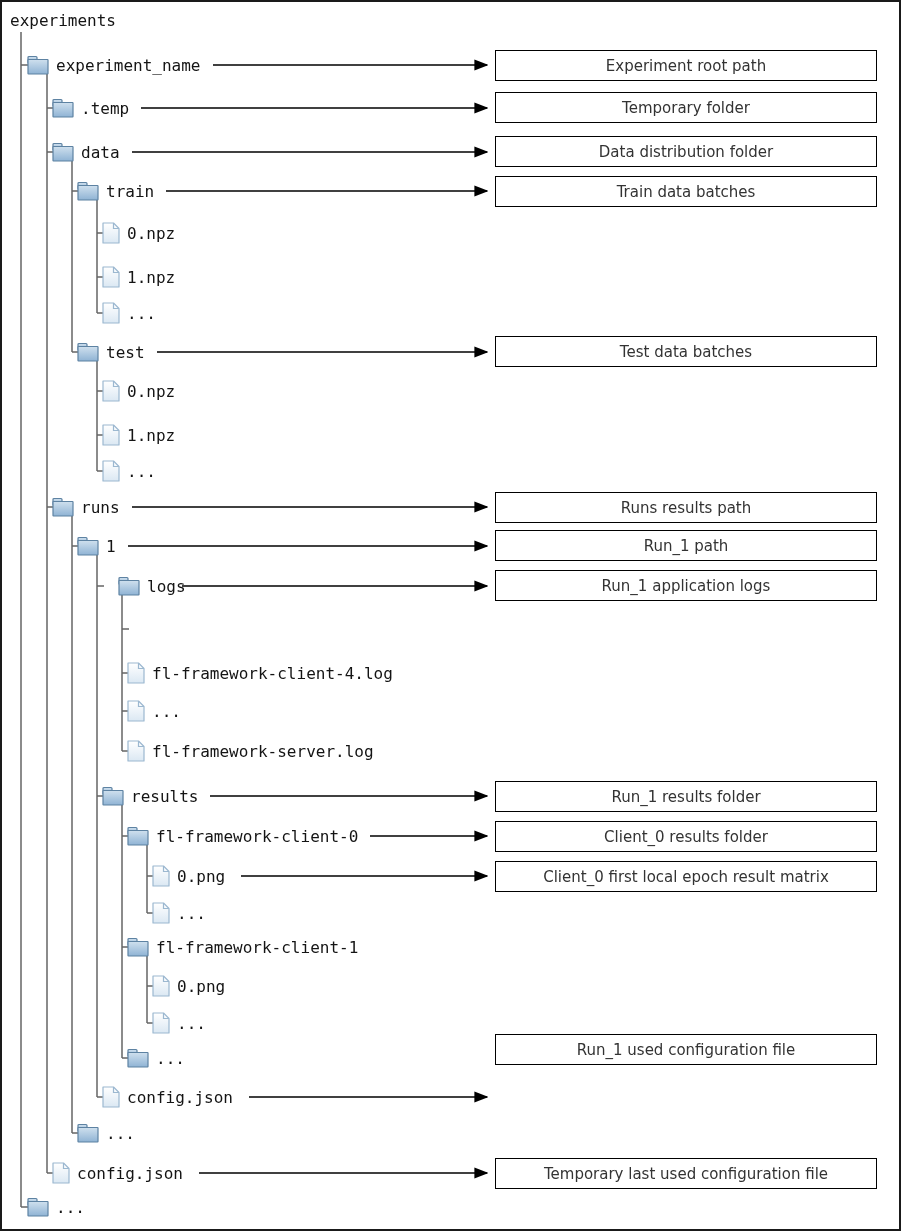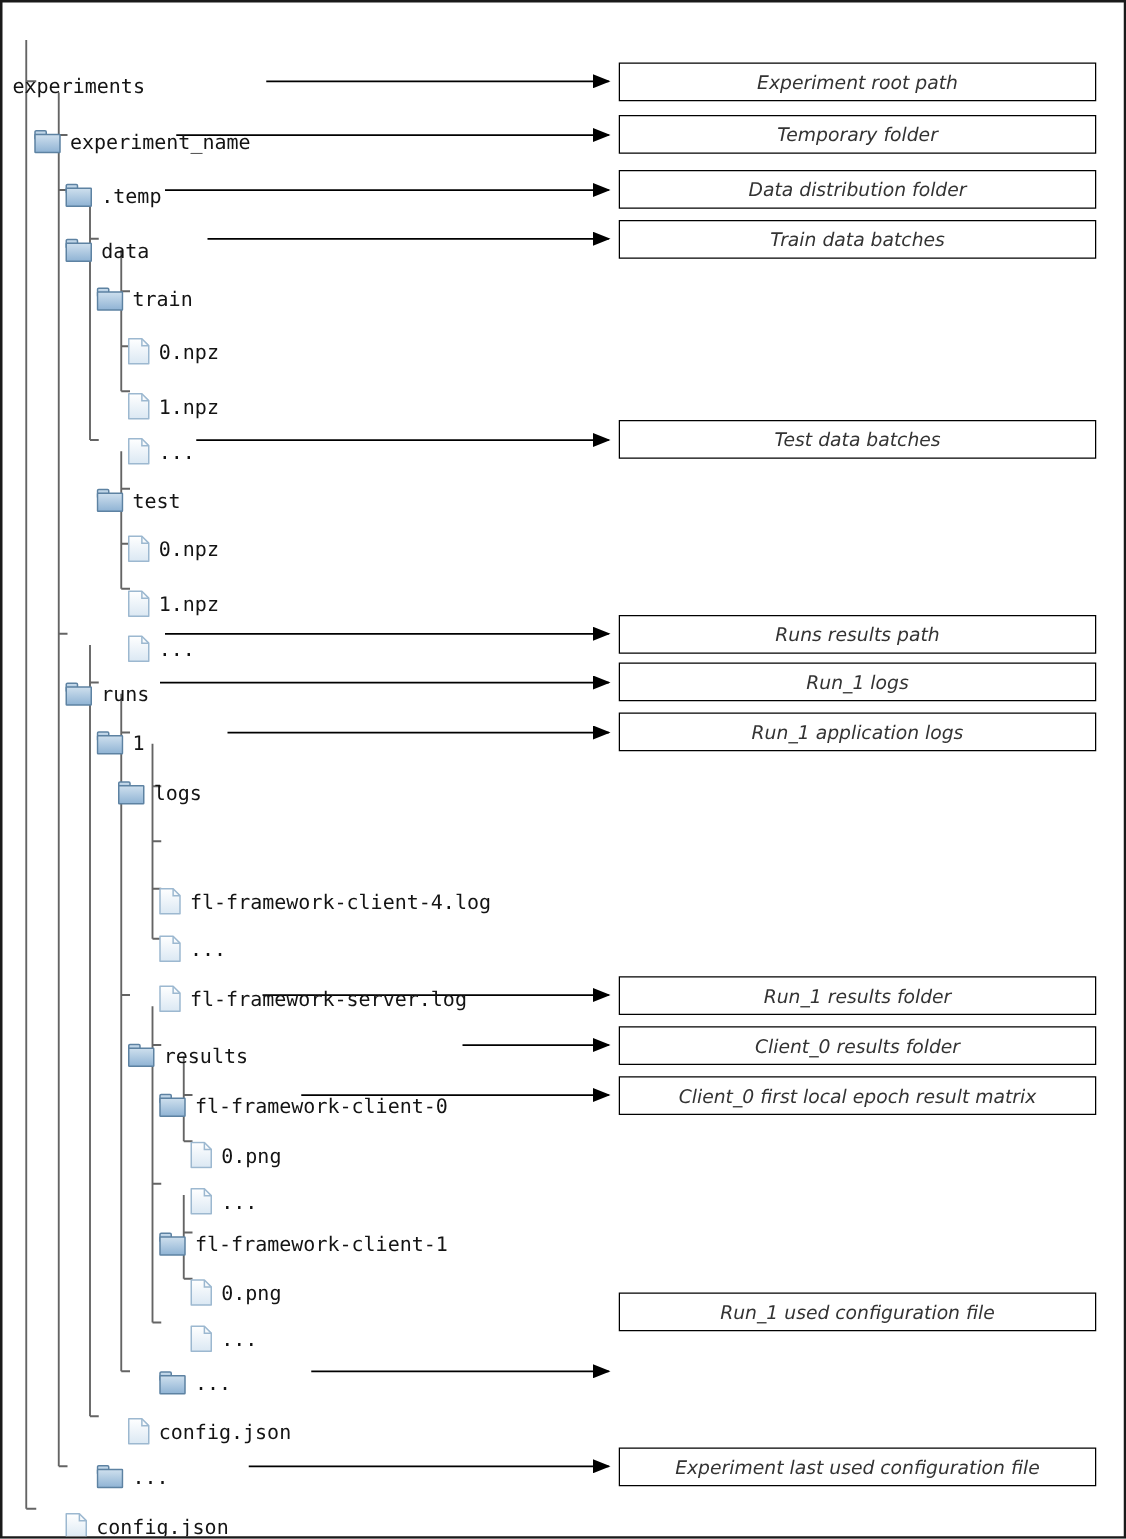--- a/index.html
+++ b/index.html
@@ -2,26 +2,26 @@
 <html><head>
 <meta charset="utf-8">
 <style>
   html,body{margin:0;padding:0;background:#fff;}
   .page{position:relative;width:901px;height:1231px;box-sizing:border-box;
         background:#fff;border:2px solid #1a1a1a;overflow:hidden;
         font-family:"DejaVu Sans Mono","Liberation Mono",monospace;}
   .overlay{position:absolute;left:0;top:0;pointer-events:none;}
   .t{stroke:#646464;stroke-width:1.5;}
   .a{stroke:#000;stroke-width:1.4;}
-  .row{position:absolute;height:28px;display:flex;align-items:center;gap:7px;white-space:nowrap;margin-top:48px;}
+  .row{position:absolute;height:28px;display:flex;align-items:center;gap:7px;white-space:nowrap;}
   .lbl{font-size:16px;color:#141414;}
   .ic{flex:0 0 auto;display:block;}
   .box{position:absolute;left:493px;width:382px;height:31px;box-sizing:border-box;
        border:1.5px solid #000;background:#fff;display:flex;align-items:center;justify-content:center;
-       font-family:"DejaVu Sans","Liberation Sans",sans-serif;font-size:15px;color:#333;font-style:italic;}
+       font-family:"DejaVu Sans","Liberation Sans",sans-serif;font-size:15px;color:#333;}
 </style>
 </head>
 <body>
 
 <div class="page">
 
   <svg width="0" height="0" style="position:absolute">
     <defs>
       <linearGradient id="gF" x1="0" y1="0" x2="0" y2="1">
         <stop offset="0" stop-color="#cfe0ee"></stop>
@@ -198,21 +198,21 @@
     <span class="lbl">runs</span>
   </div>
 
   <div class="row" style="top:530px;left:75px">
     <svg class="ic" width="22" height="21" viewBox="0 0 22 21">
         <use href="#folderShape"></use>
       </svg>
     <span class="lbl">1</span>
   </div>
 
-  <div class="row" style="top:570px;left:92px">
+  <div class="row" style="top:570px;left:116px">
     <svg class="ic" width="22" height="21" viewBox="0 0 22 21">
         <use href="#folderShape"></use>
       </svg>
     <span class="lbl">logs</span>
   </div>
 
 
   <div class="row" style="top:657px;left:125px">
     <svg class="ic" width="18" height="22" viewBox="0 0 18 22">
         <use href="#fileShape"></use>
@@ -330,34 +330,34 @@
   <div class="box" style="top:174px">
       <span>Train data batches</span>
     </div>
   <div class="box" style="top:490px">
       <span>Runs results path</span>
     </div>
   <div class="box" style="top:334px">
       <span>Test data batches</span>
     </div>
   <div class="box" style="top:528px">
-      <span>Run_1 logs</span>
+      <span>Run_1 path</span>
     </div>
   <div class="box" style="top:568px">
       <span>Run_1 application logs</span>
     </div>
   <div class="box" style="top:779px">
       <span>Run_1 results folder</span>
     </div>
   <div class="box" style="top:819px">
       <span>Client_0 results folder</span>
     </div>
   <div class="box" style="top:859px">
       <span>Client_0 first local epoch result matrix</span>
     </div>
   <div class="box" style="top:1032px">
       <span>Run_1 used configuration file</span>
     </div>
   <div class="box" style="top:1156px">
-      <span>Experiment last used configuration file</span>
+      <span>Temporary last used configuration file</span>
     </div>
 
 </div>
 
 </body></html>

